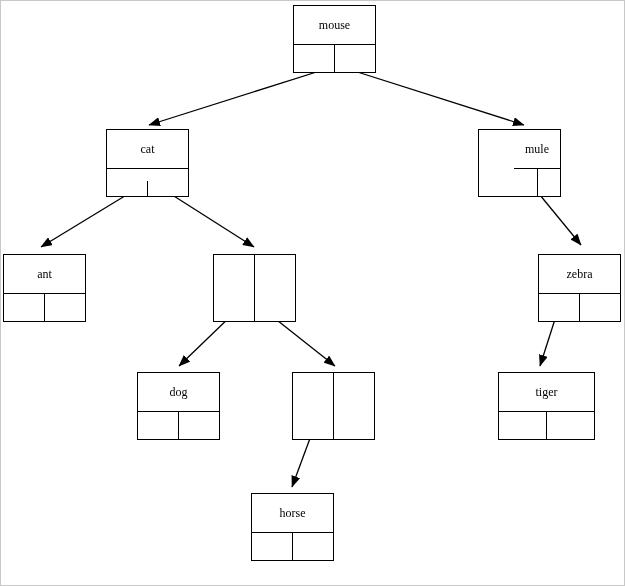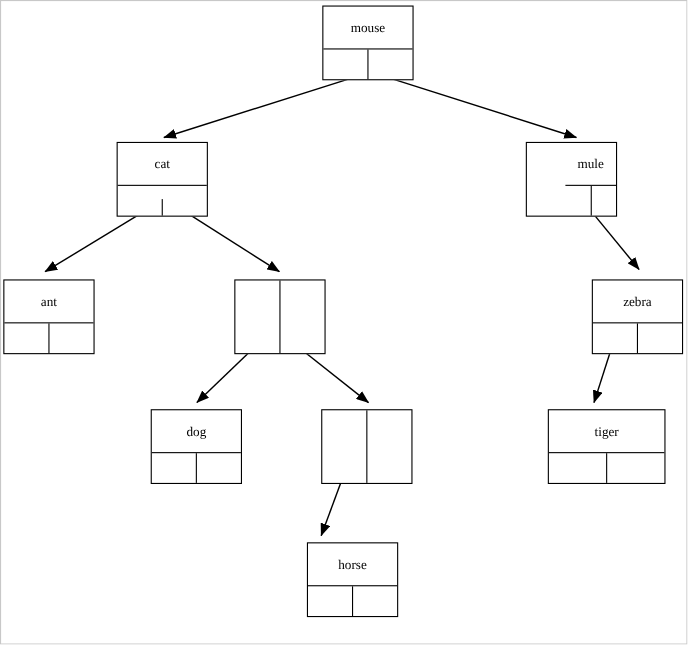--- a/index.html
+++ b/index.html
@@ -131,28 +131,28 @@
           <div class="ptr-cell left"></div>
           <div class="ptr-cell right"></div>
         </div>
       </div>
       <div class="node" style="left: 291px; top: 371px; width: 83px; height: 68px;">
         <div class="node-ptrs">
           <div class="ptr-cell left"></div>
           <div class="ptr-cell right"></div>
         </div>
       </div>
-      <div class="node" style="left: 497px; top: 371px; width: 107px; height: 68px;">
+      <div class="node" style="left: 497px; top: 371px; width: 97px; height: 68px;">
         <div class="node-label" style="height: 38px; line-height: 38px;">tiger</div>
         <div class="node-ptrs">
           <div class="ptr-cell left"></div>
           <div class="ptr-cell right"></div>
         </div>
       </div>
-      <div class="node" style="left: 250px; top: 492px; width: 83px; height: 68px; margin-left: 28px;">
+      <div class="node" style="left: 250px; top: 492px; width: 83px; height: 68px;">
         <div class="node-label" style="height: 38px; line-height: 38px;">horse</div>
         <div class="node-ptrs">
           <div class="ptr-cell left"></div>
           <div class="ptr-cell right"></div>
         </div>
       </div>
     </div>
 
 </div>
 

